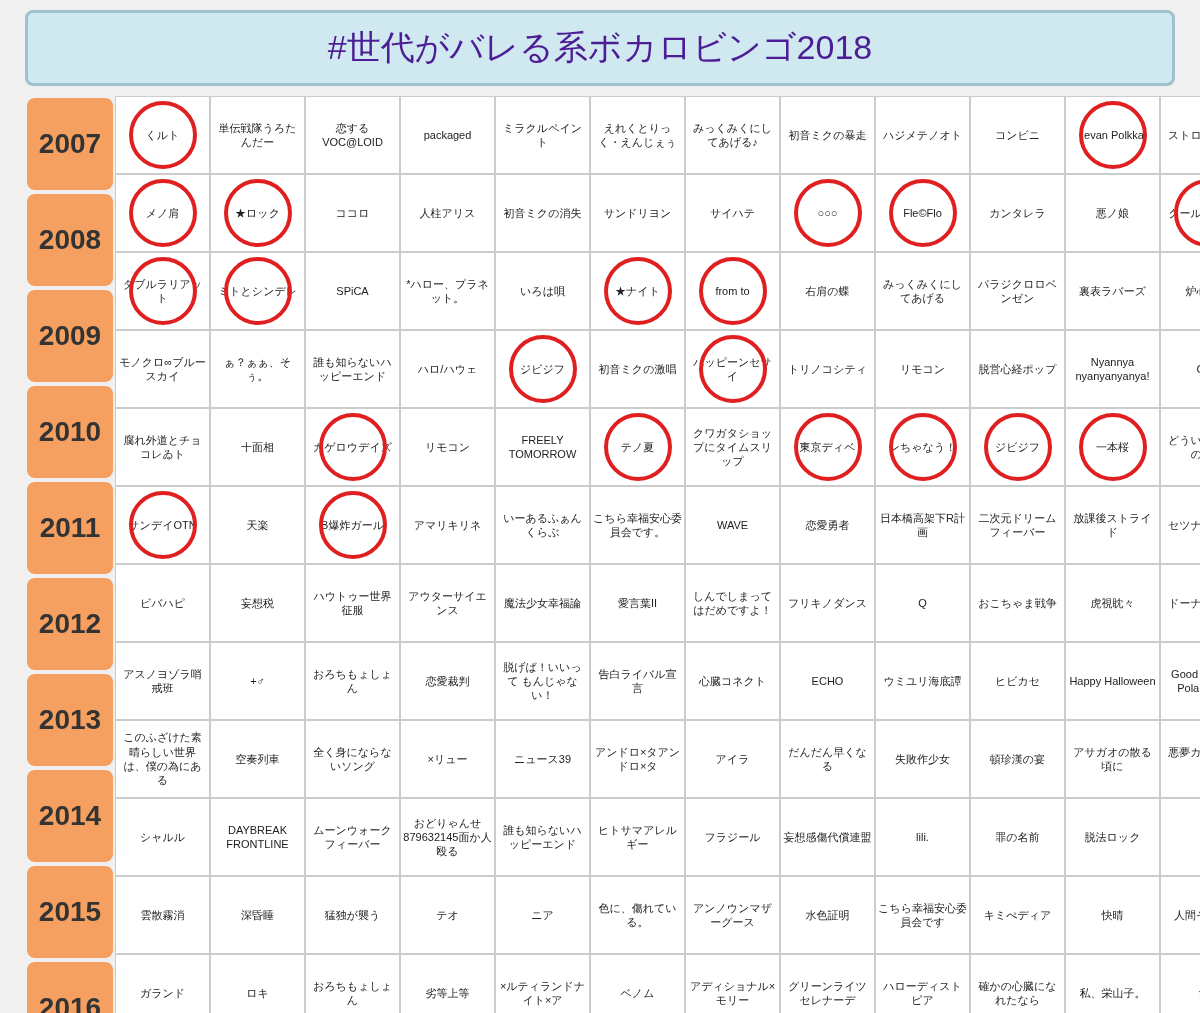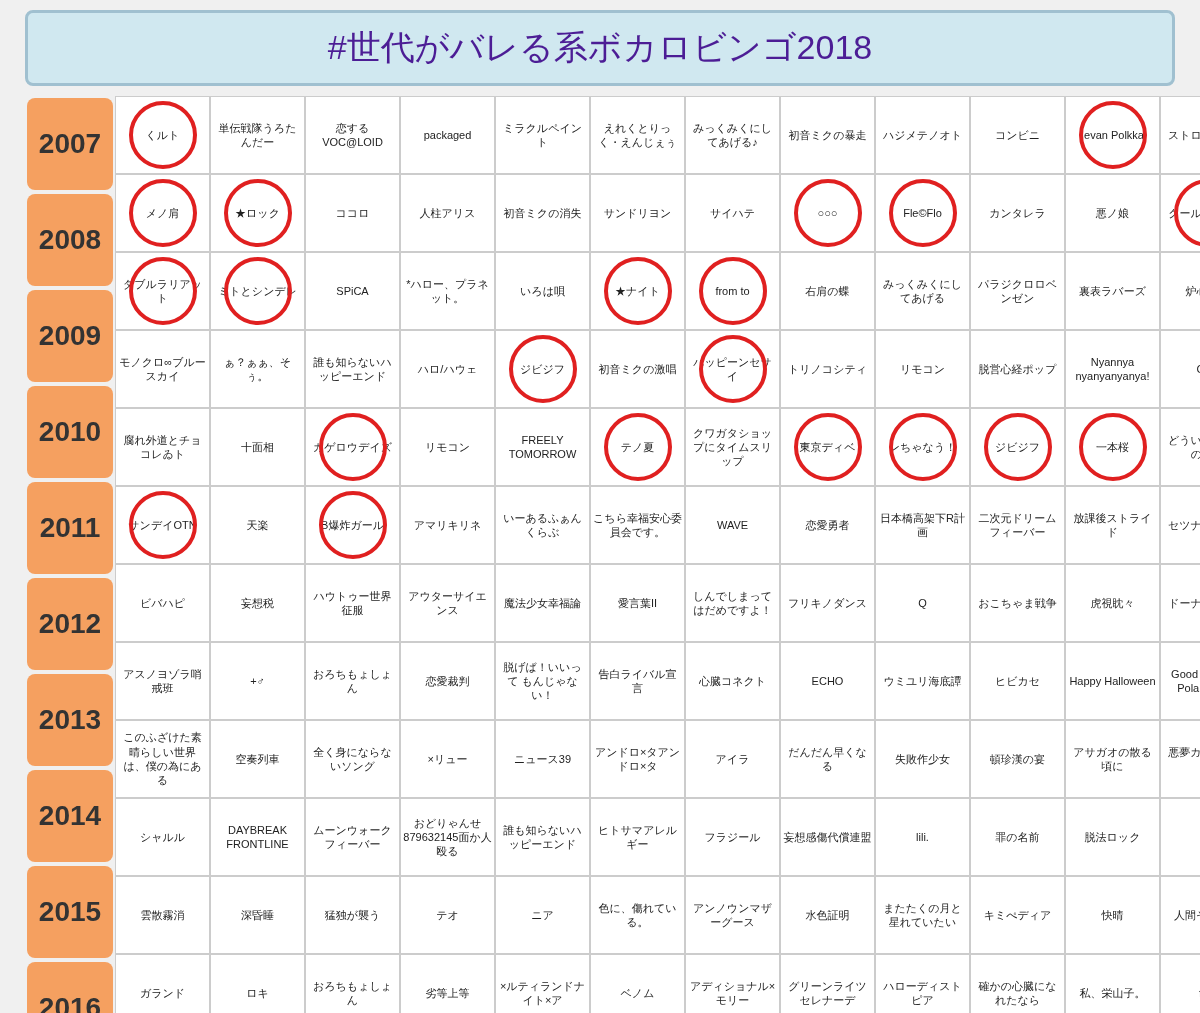--- a/index.html
+++ b/index.html
@@ -540,21 +540,21 @@
         <div class="grid-cell">
           <span class="cell-text">色に、傷れている。</span>
         </div>
         <div class="grid-cell">
           <span class="cell-text">アンノウンマザーグース</span>
         </div>
         <div class="grid-cell">
           <span class="cell-text">水色証明</span>
         </div>
         <div class="grid-cell">
-          <span class="cell-text">またたくの月と星れていたい</span>
+          <span class="cell-text">こちら幸福安心委員会です</span>
         </div>
         <div class="grid-cell">
           <span class="cell-text">キミぺディア</span>
         </div>
         <div class="grid-cell">
           <span class="cell-text">快晴</span>
         </div>
         <div class="grid-cell">
           <span class="cell-text">人間そっくり</span>
         </div>

